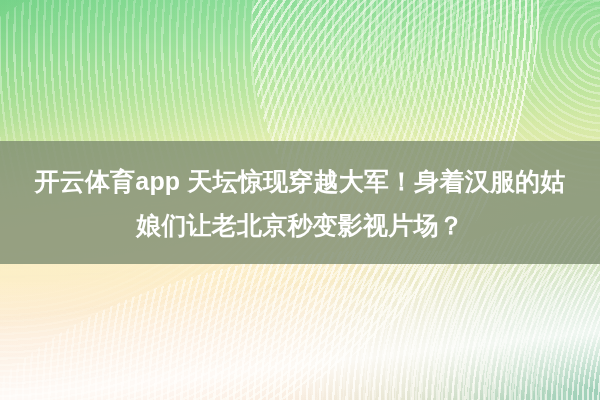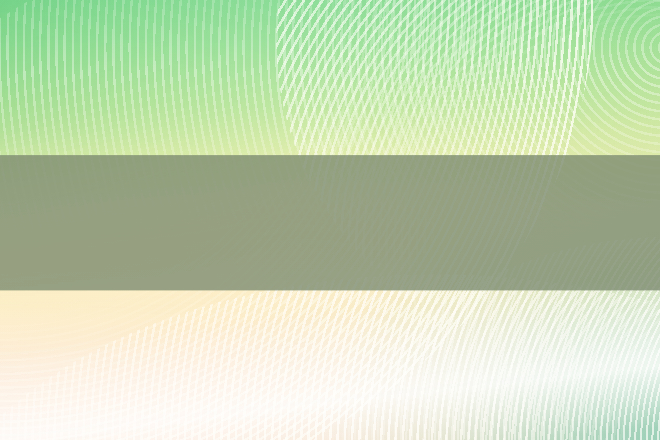--- a/index.html
+++ b/index.html
@@ -236,15 +236,17 @@
   <div class="layer wash-corner"></div>
 
   <div class="arcs arcs-tl"></div>
   <div class="arcs arcs-mid"></div>
   <div class="arcs arcs-tr"></div>
   <div class="arcs arcs-bot"></div>
   <div class="arcs arcs-br"></div>
   <div class="sheen"></div>
 
   <div id="title-band">
+    <div class="title-line">开云体育app 天坛惊现穿越大军！身着汉服的姑</div>
+    <div class="title-line">娘们让老北京秒变影视片场？</div>
   </div>
 
 </div>
 
 </body></html>

